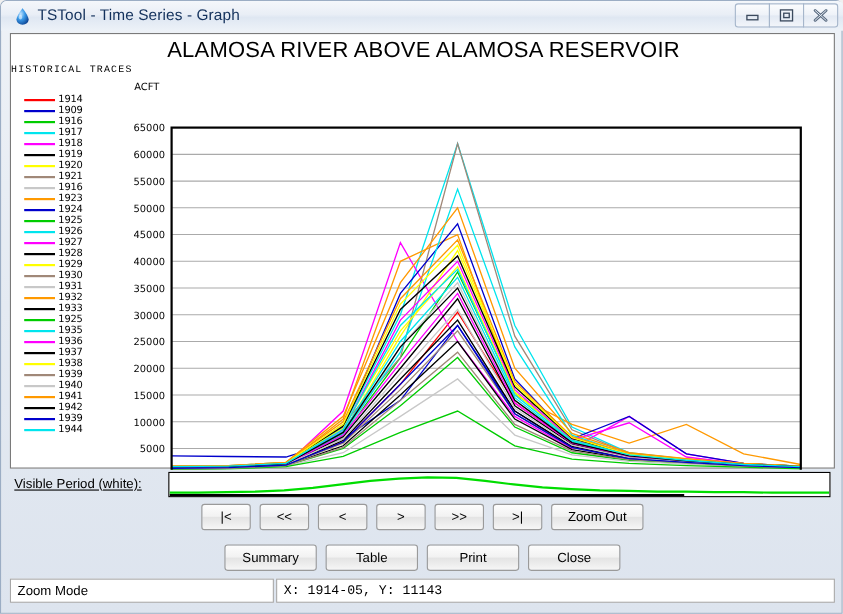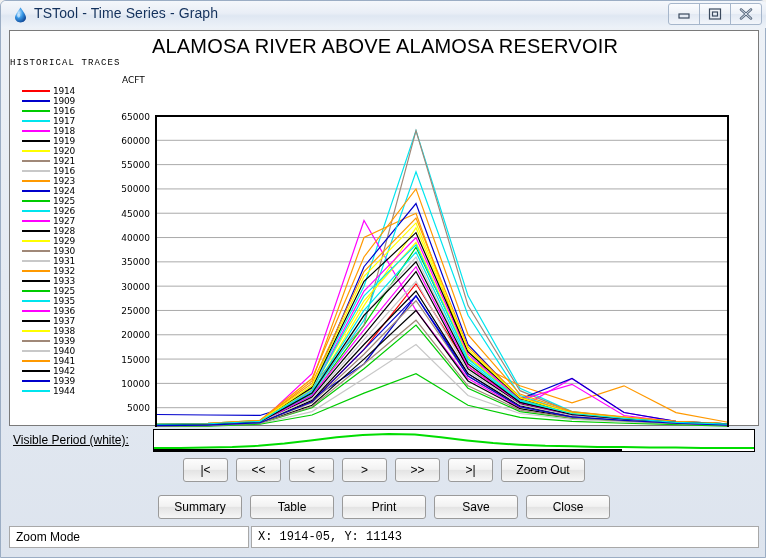--- a/index.html
+++ b/index.html
@@ -486,21 +486,20 @@
       <div class="btn">&gt;</div>
       <div class="btn">&gt;&gt;</div>
       <div class="btn">&gt;|</div>
       <div class="btn wide">Zoom Out</div>
     </div>
 
   <div class="btnrow act" id="actrow">
       <div class="btn wide">Summary</div>
       <div class="btn wide">Table</div>
       <div class="btn wide">Print</div>
-      <div class="btn wide">Save</div>
       <div class="btn wide">Close</div>
     </div>
 
   <div class="statusbar">
     <div class="status-cell mode">Zoom Mode</div>
     <div class="status-cell coord">X:  1914-05,  Y:  11143</div>
   </div>
 
 </div>
 

